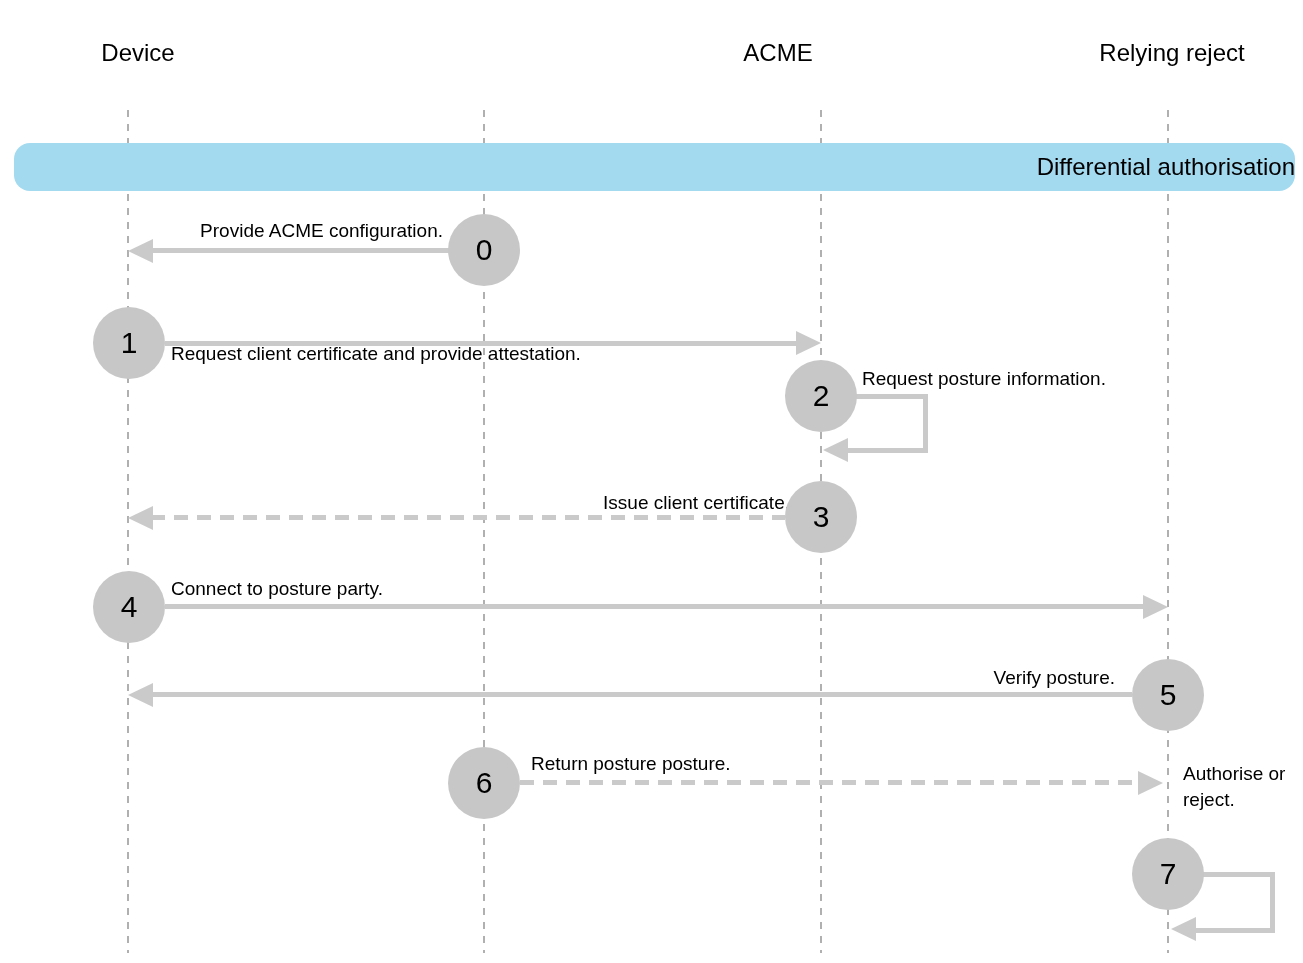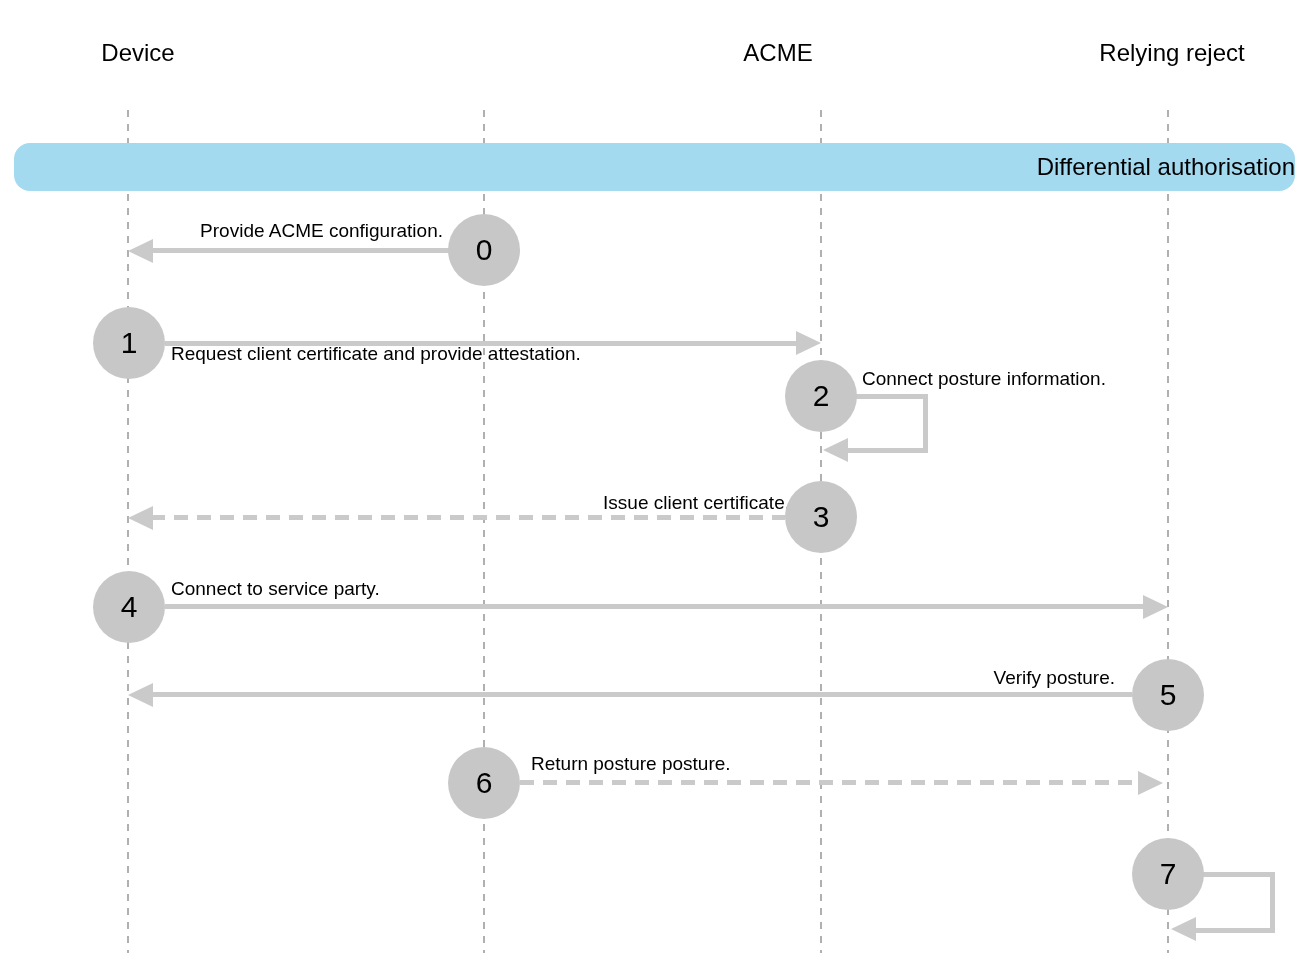--- a/index.html
+++ b/index.html
@@ -108,40 +108,41 @@
   </div>
 
   <div class="msg-label right" style="right:860px; top:219px;">Provide ACME configuration.</div>
   <div class="line-solid" style="left:151px; top:248px; width:298px;"></div>
   <div class="head-left" style="left:128px; top:239px;"></div>
 
   <div class="msg-label" style="left:171px; top:316px;margin-top:26px;">Request client certificate and provide attestation.</div>
   <div class="line-solid" style="left:165px; top:341px; width:633px;"></div>
   <div class="head-right" style="left:796px; top:331px;"></div>
 
-  <div class="msg-label" style="left:862px; top:367px;">Connect posture information.</div>
+  <div class="msg-label" style="left:862px; top:367px;">Request posture information.</div>
   <div class="self-loop" style="left:830px; top:394px; width:98px; height:59px;"></div>
   <div class="head-left" style="left:823px; top:438px;"></div>
 
   <div class="msg-label right" style="right:513px; top:491px;">Issue client certificate.</div>
   <div class="line-dashed" style="left:151px; top:515px; width:634px;"></div>
   <div class="head-left" style="left:128px; top:506px;"></div>
 
-  <div class="msg-label" style="left:171px; top:577px;">Connect to service party.</div>
+  <div class="msg-label" style="left:171px; top:577px;">Connect to posture party.</div>
   <div class="line-solid" style="left:165px; top:604px; width:980px;"></div>
   <div class="head-right" style="left:1143px; top:595px;"></div>
 
   <div class="msg-label right" style="right:188px; top:666px;">Verify posture.</div>
   <div class="line-solid" style="left:151px; top:692px; width:981px;"></div>
   <div class="head-left" style="left:128px; top:683px;"></div>
 
   <div class="msg-label" style="left:531px; top:752px;">Return posture posture.</div>
   <div class="line-dashed" style="left:520px; top:780px; width:620px;"></div>
   <div class="head-right" style="left:1138px; top:771px;"></div>
 
+  <div class="msg-label msg-note" style="left:1183px; top:761px;">Authorise or reject.</div>
   <div class="self-loop" style="left:1180px; top:872px; width:95px; height:61px;"></div>
   <div class="head-left" style="left:1171px; top:917px;"></div>
 
   <div class="node" style="left:448px; top:214px;">0</div>
   <div class="node" style="left:93px;  top:307px;">1</div>
   <div class="node" style="left:785px; top:360px;">2</div>
   <div class="node" style="left:785px; top:481px;">3</div>
   <div class="node" style="left:93px;  top:571px;">4</div>
   <div class="node" style="left:1132px; top:659px;">5</div>
   <div class="node" style="left:448px; top:747px;">6</div>

